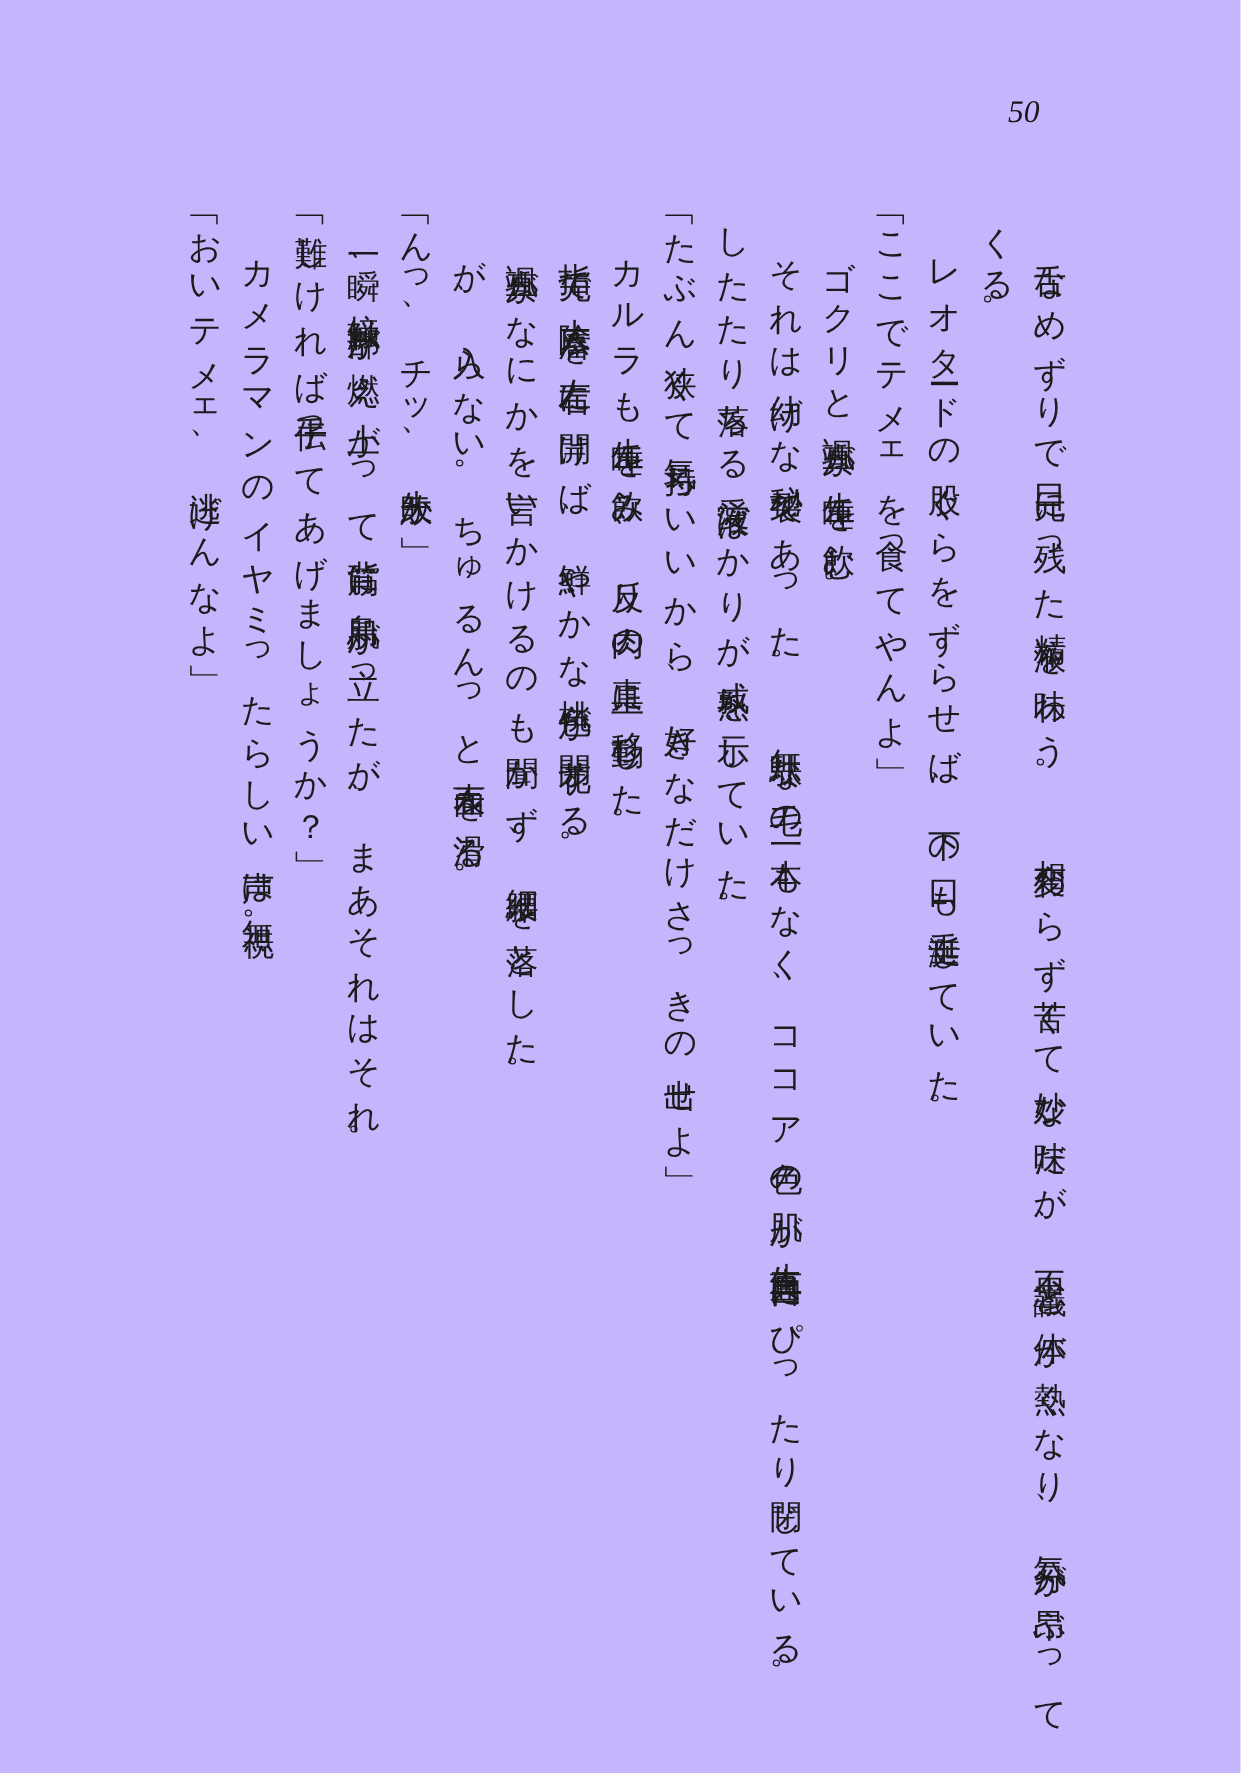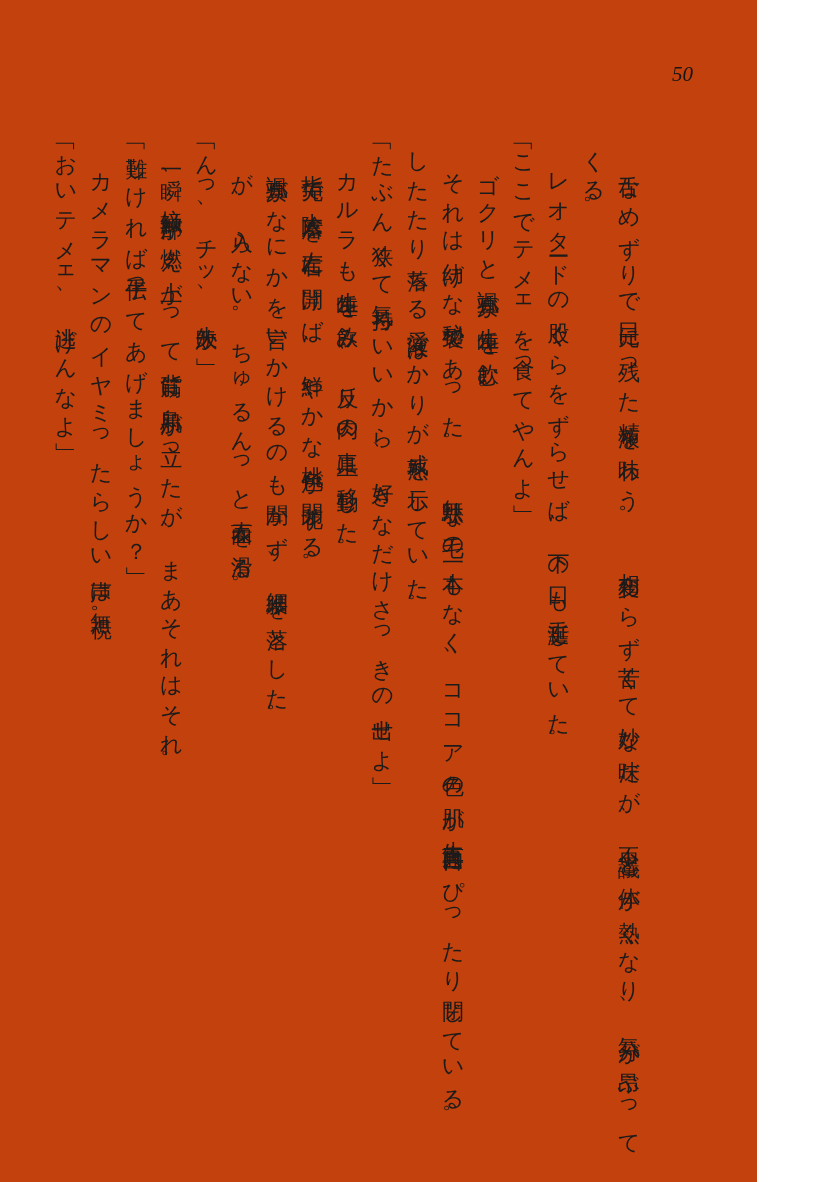--- a/index.html
+++ b/index.html
@@ -2,23 +2,23 @@
 <html lang="ja"><head>
 <meta charset="utf-8">
 <style>
   html, body {
     margin: 0;
     padding: 0;
     background: #ffffff;
   }
   .page {
     position: relative;
-    width: 757px;
+    width: 827px;
     height: 1182px;
-    background: #c2410c;
+    background: #c4b5fd;
     overflow: hidden;
     font-family: "DejaVu Serif", "Liberation Serif", serif;
   }
   .page-number {
     position: absolute;
     top: 62px;
     left: 672px;
     font-family: "Liberation Serif", "DejaVu Serif", serif;
     font-style: italic;
     font-size: 21px;

